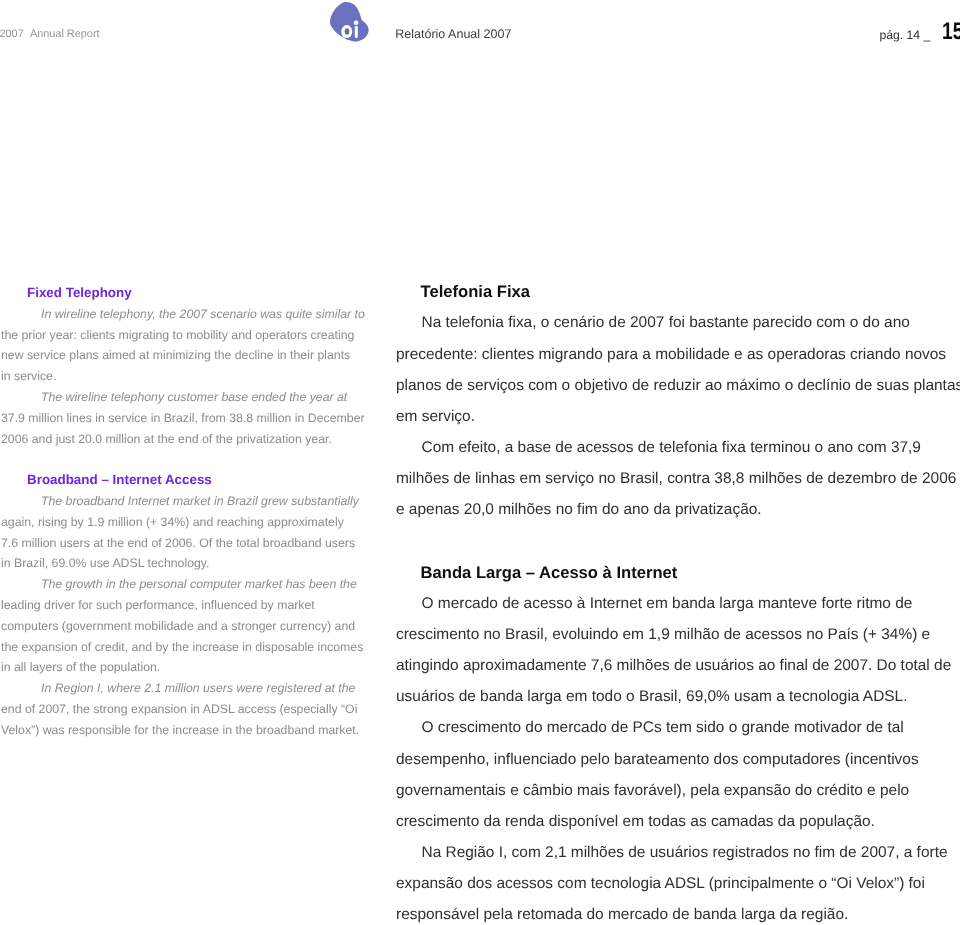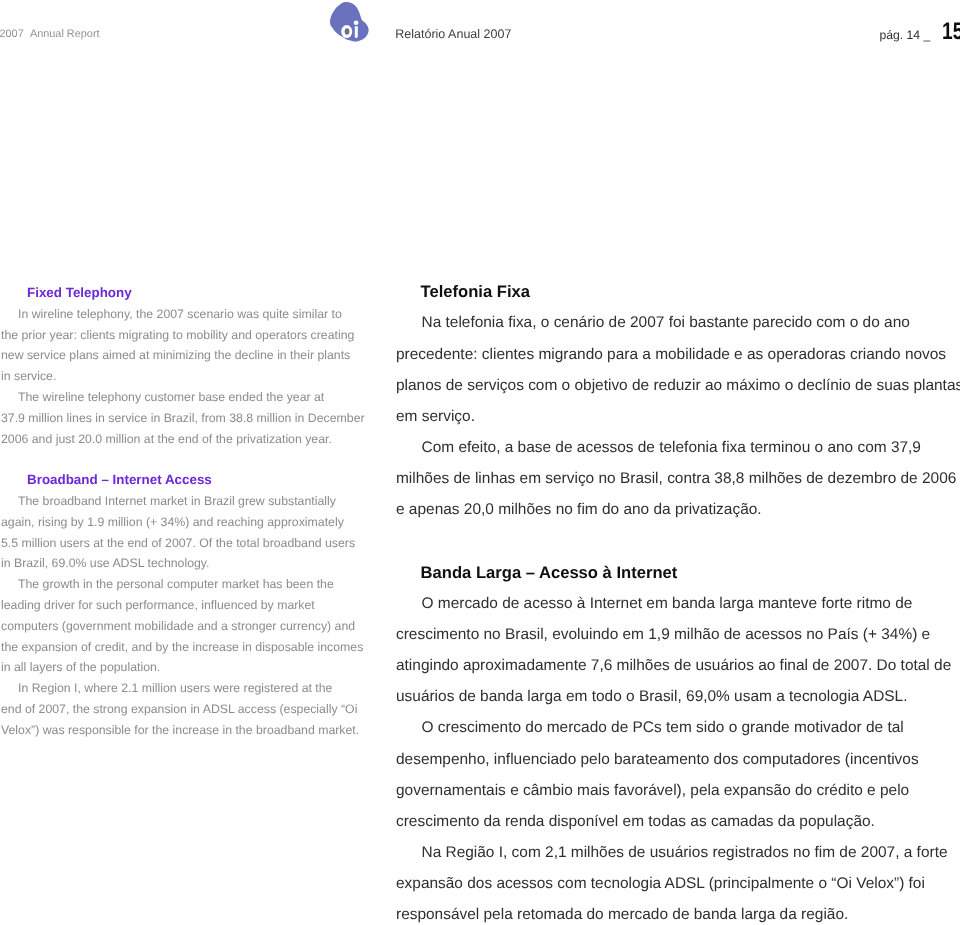--- a/index.html
+++ b/index.html
@@ -17,21 +17,21 @@
   .hdr-right{position:absolute;left:879.4px;top:23.0px;white-space:nowrap;height:20px;}
   .hdr-right .pg{position:absolute;left:0;top:8.3px;font-size:12.2px;line-height:8.8px;color:#2e2e2e;text-align:center;}
   .hdr-right .num{position:absolute;left:62.9px;top:0.8px;font-size:24px;line-height:16.7px;font-weight:bold;color:#0d0d0d;
                   display:inline-block;transform:scaleX(.80);transform-origin:left top;}
 
   
   .colL{position:absolute;left:1px;top:283.0px;width:380px;
         color:#8c8c8c;font-size:12.3px;}
   .colL .h{font-size:13.4px;font-weight:bold;color:#6d28d9;margin-left:26px;height:20.8px;line-height:20.8px;}
   .colL .ln{height:20.8px;line-height:20.8px;white-space:nowrap;}
-  .colL .ind{padding-left:17px;}
+  .colL .ind{padding-left:40px;font-style:italic;}
   .colL .sp{height:20.8px;}
 
   .colR{position:absolute;left:396px;top:276.3px;width:570px;
         color:#2f2f2f;font-size:15.45px;}
   .colR .h{font-size:16.6px;font-weight:bold;color:#0f0f0f;margin-left:24.6px;height:31.17px;line-height:31.17px;}
   .colR .ln{height:31.17px;line-height:31.17px;white-space:nowrap;}
   .colR .ind{padding-left:25.5px;}
   .colR .sp{height:31.17px;}
 </style>
 </head>
@@ -66,21 +66,21 @@
       <div class="ln">the prior year: clients migrating to mobility and operators creating</div>
       <div class="ln">new service plans aimed at minimizing the decline in their plants</div>
       <div class="ln">in service.</div>
       <div class="ln ind">The wireline telephony customer base ended the year at</div>
       <div class="ln">37.9 million lines in service in Brazil, from 38.8 million in December</div>
       <div class="ln">2006 and just 20.0 million at the end of the privatization year.</div>
       <div class="sp"></div>
       <div class="h">Broadband – Internet Access</div>
       <div class="ln ind">The broadband Internet market in Brazil grew substantially</div>
       <div class="ln">again, rising by 1.9 million (+ 34%) and reaching approximately</div>
-      <div class="ln">5.5 million users at the end of 2007. Of the total broadband users</div>
+      <div class="ln">7.6 million users at the end of 2006. Of the total broadband users</div>
       <div class="ln">in Brazil, 69.0% use ADSL technology.</div>
       <div class="ln ind">The growth in the personal computer market has been the</div>
       <div class="ln">leading driver for such performance, influenced by market</div>
       <div class="ln">computers (government mobilidade and a stronger currency) and</div>
       <div class="ln">the expansion of credit, and by the increase in disposable incomes</div>
       <div class="ln">in all layers of the population.</div>
       <div class="ln ind">In Region I, where 2.1 million users were registered at the</div>
       <div class="ln">end of 2007, the strong expansion in ADSL access (especially “Oi</div>
       <div class="ln">Velox”) was responsible for the increase in the broadband market.</div>
     </div>

